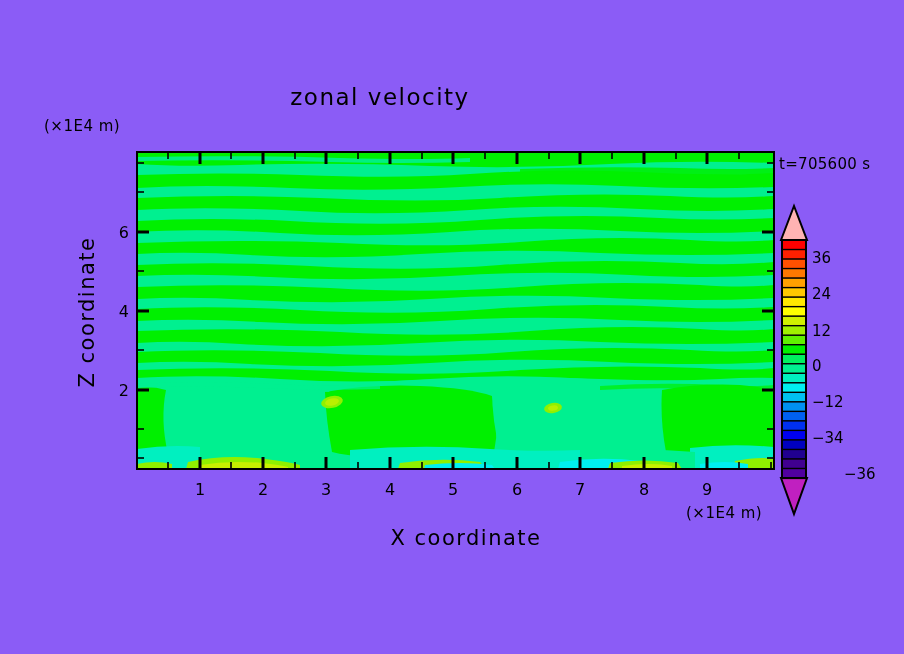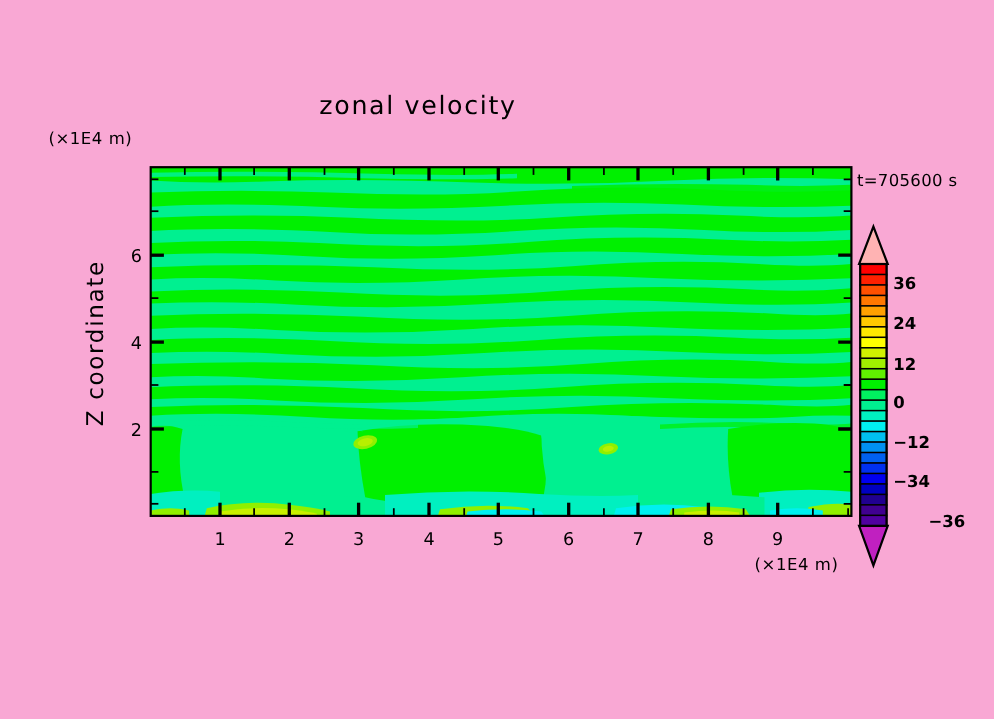--- a/index.html
+++ b/index.html
@@ -10,21 +10,21 @@
   body {
     width: 904px;
     height: 654px;
     font-family: "DejaVu Sans", sans-serif;
     overflow: hidden;
   }
   #root {
     position: relative;
     width: 904px;
     height: 654px;
-    background: #f9a8d4;
+    background: #8b5cf6;
   }
   .plot-title {
     position: absolute;
     left: 0;
     top: 84px;
     width: 760px;
     text-align: center;
     font-size: 23px;
     letter-spacing: 1.5px;
     color: #000000;
@@ -93,21 +93,20 @@
     text-align: right;
     width: 26px;
     left: 103px;
   }
   .cbar-label {
     position: absolute;
     font-size: 15px;
     color: #000;
     left: 812px;
     white-space: nowrap;
-    font-weight: bold;
   }
   svg { display: block; }
 </style>
 </head>
 <body>
 
 <div id="root">
 
   <div class="plot-title">zonal velocity</div>
   <div class="unit-top">(×1E4 m)</div>
@@ -293,20 +292,21 @@
   <div class="xtick-label" style="left:565px;">7</div>
   <div class="xtick-label" style="left:629px;">8</div>
   <div class="xtick-label" style="left:692px;">9</div>
 
   <div class="ytick-label" style="top:381px;">2</div>
   <div class="ytick-label" style="top:302px;">4</div>
   <div class="ytick-label" style="top:223px;">6</div>
 
   <div class="time-label">t=705600 s</div>
   <div class="unit-bottom">(×1E4 m)</div>
+  <div class="xaxis-title">X coordinate</div>
   <div class="yaxis-title">Z coordinate</div>
 
   <div class="cbar-label" style="top:249px;">36</div>
   <div class="cbar-label" style="top:285px;">24</div>
   <div class="cbar-label" style="top:322px;">12</div>
   <div class="cbar-label" style="top:357px;">0</div>
   <div class="cbar-label" style="top:393px;">−12</div>
   <div class="cbar-label" style="top:429px;">−34</div>
   <div class="cbar-label" style="top:465px;margin-left:32px;">−36</div>
 

